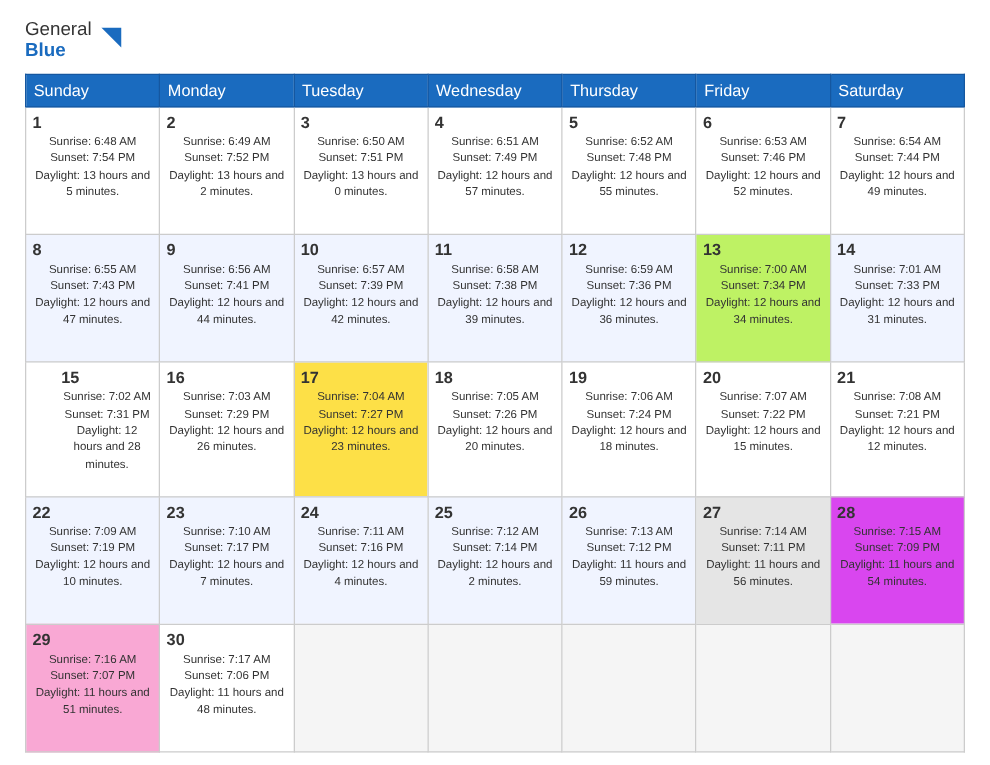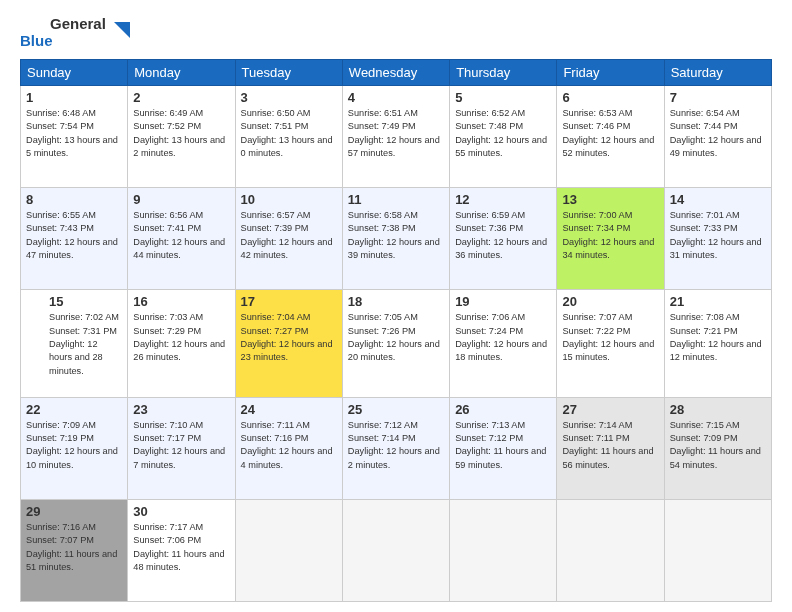--- a/index.html
+++ b/index.html
@@ -69,37 +69,38 @@
     }
     .day-num {
       font-size: 13px;
       font-weight: bold;
       display: block;
       margin-bottom: 2px;
     }
     .day-info {
       line-height: 1.45;
       font-size: 9.2px;
+      text-align: center;
     }
     tr:nth-child(even) td:not(.empty) {
       background: #f0f4ff;
     }
     tr:nth-child(odd) td:not(.empty) {
       background: #fff;
     }
     .calendar thead tr th { background: #1a6bbf; }
   </style>
 </head>
 <body>
 
 <div class="page">
   <div class="header">
     <div class="logo">
   <div style="display:flex;flex-direction:column;line-height:1.1;">
-    <span style="font-size:15px;font-weight:bold;color:#333;margin-left:30px;">General</span>
+    <span style="font-size:15px;font-weight:normal;color:#333;">General</span>
     <span style="font-size:15px;font-weight:bold;color:#1a6bbf;">Blue</span>
   </div>
   <svg width="22" height="22" viewBox="0 0 22 22">
     <polygon points="4,0 20,0 20,16" fill="#1a6bbf"></polygon>
   </svg>
 </div>
     <div class="title-block">
       <div class="month-title"></div>
       <div class="location"></div>
     </div>
@@ -334,31 +335,31 @@
         </div>
       </td>
           <td style="background: #e5e5e5;">
         <span class="day-num">27</span>
         <div class="day-info">
           <span>Sunrise: 7:14 AM</span><br>
           <span>Sunset: 7:11 PM</span><br>
           <span>Daylight: 11 hours and 56 minutes.</span>
         </div>
       </td>
-          <td style="background: #e5e5e5;">
+          <td style="background: #d946ef;">
         <span class="day-num">28</span>
         <div class="day-info">
           <span>Sunrise: 7:15 AM</span><br>
           <span>Sunset: 7:09 PM</span><br>
           <span>Daylight: 11 hours and 54 minutes.</span>
         </div>
       </td>
         </tr>
         <tr>
-          <td style="background: #a3a3a3;">
+          <td style="background: #f9a8d4;">
         <span class="day-num">29</span>
         <div class="day-info">
           <span>Sunrise: 7:16 AM</span><br>
           <span>Sunset: 7:07 PM</span><br>
           <span>Daylight: 11 hours and 51 minutes.</span>
         </div>
       </td>
           <td style="background: rgb(255, 255, 255);">
         <span class="day-num">30</span>
         <div class="day-info">

